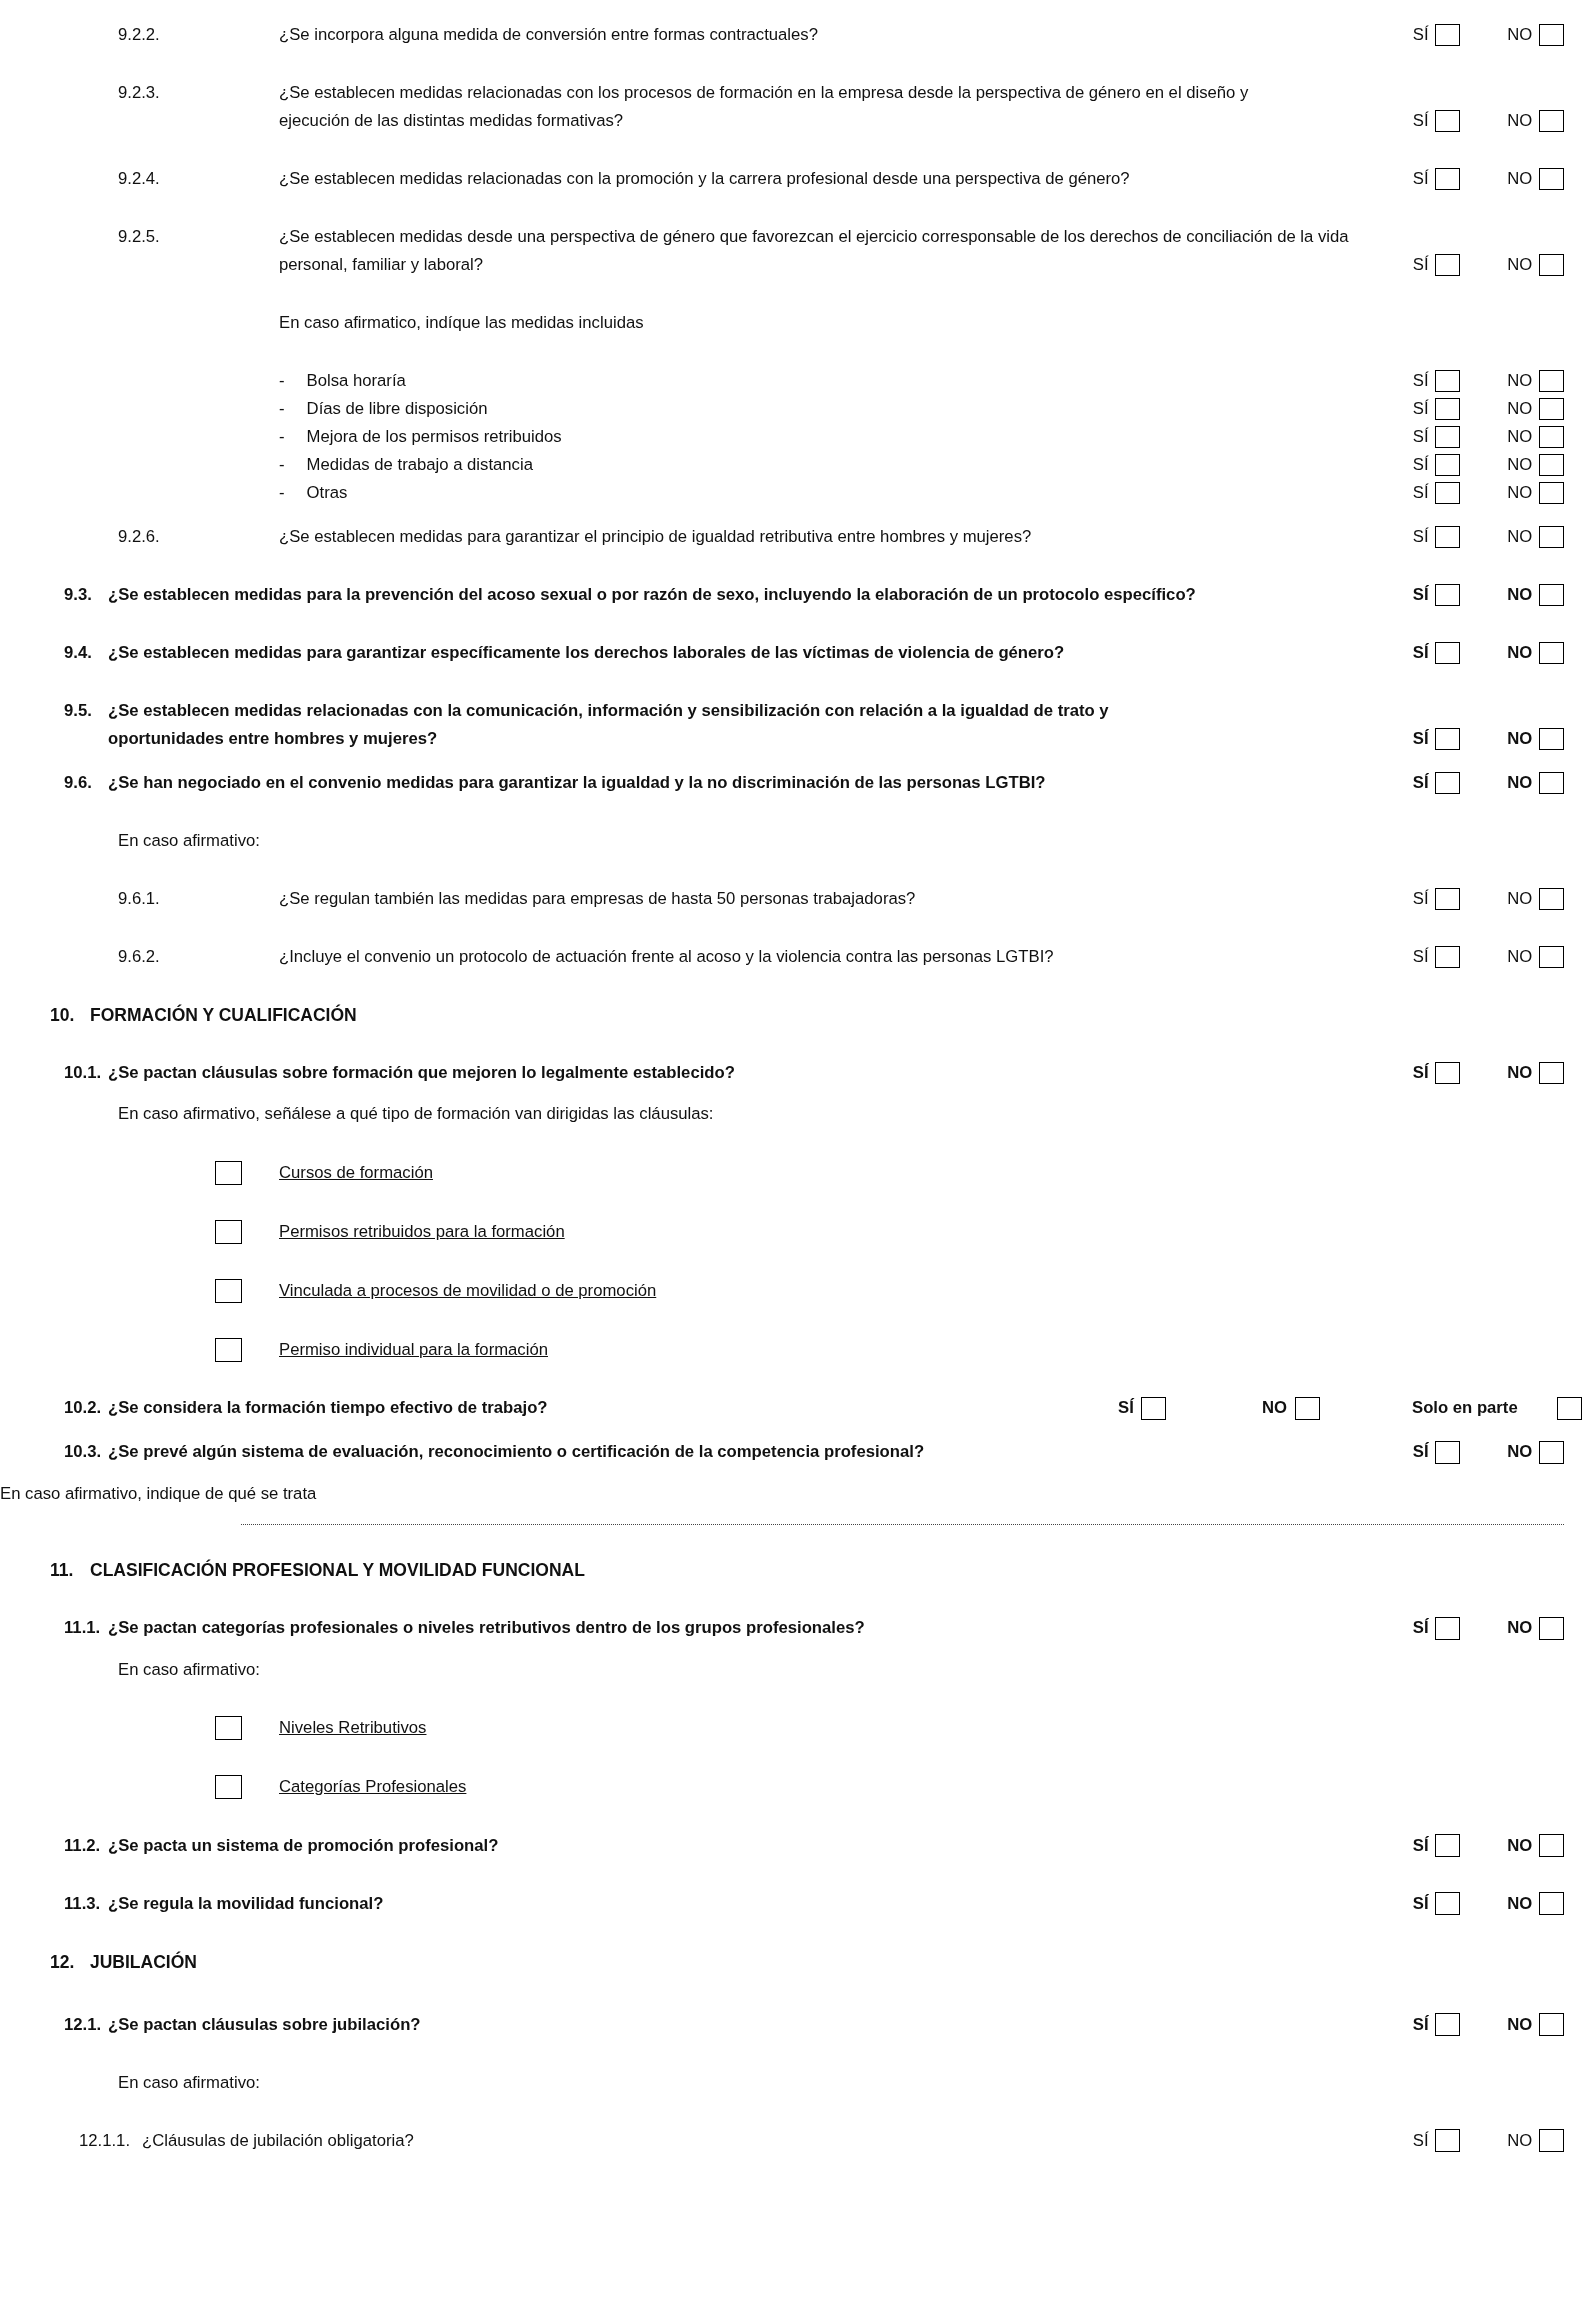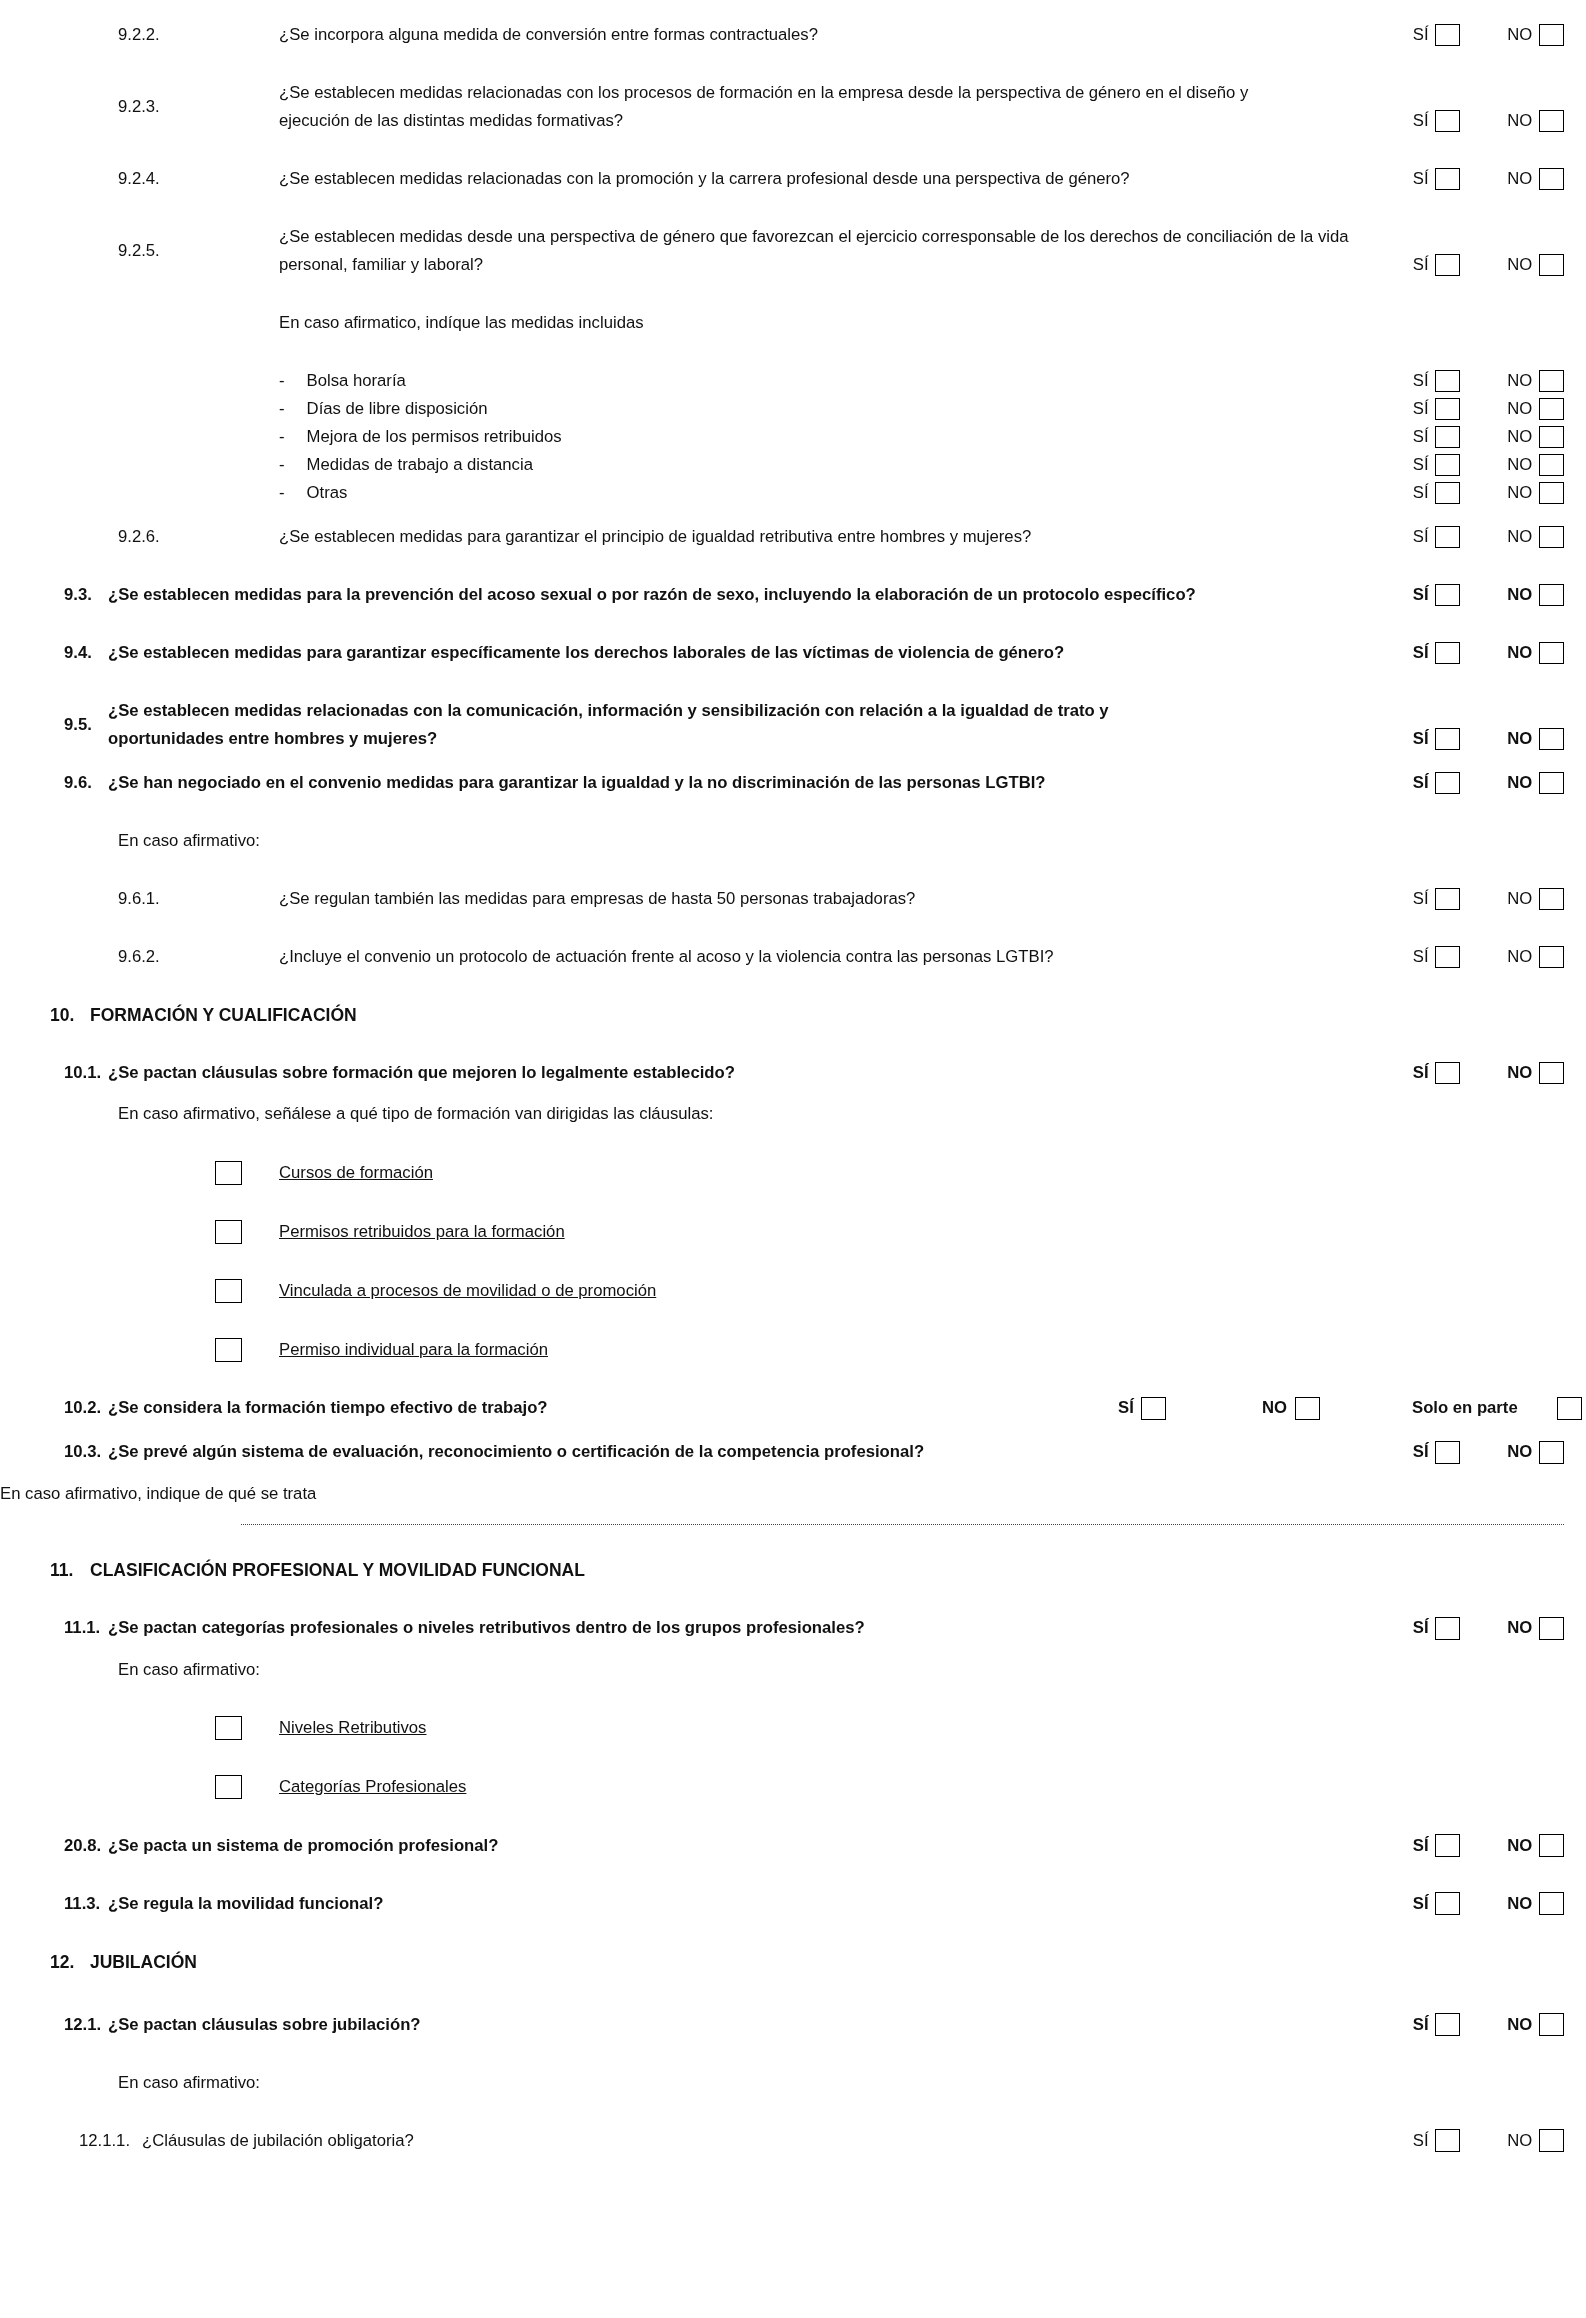--- a/index.html
+++ b/index.html
@@ -10,21 +10,21 @@
   }
   #form-body > .row:first-child{margin-top:0;}
   .row{position:relative;margin-top:30px;}
   
   .sp-none{margin-top:0;}
   .sp-close{margin-top:13.4px;}
   .sp-medium{margin-top:16px;}
   .sp-wide{margin-top:35px;}
 
   
-  .q{display:flex;align-items:center;}
+  .q{display:flex;align-items:flex-start;}
   .num{flex:0 0 auto;}
   .l3{padding-left:118px;} .l3 .num{width:161px;}
   .l2{padding-left:64px;font-weight:bold;}  .l2 .num{width:44px;}
   .l4{padding-left:79px;} .l4 .num{width:63px;}
   .qtext{flex:0 1 auto;}
   .qline{white-space:nowrap;}
 
   
   .answers{position:absolute;right:22px;bottom:0;height:28px;display:flex;align-items:center;}
   .ans-label{margin-right:6.7px;}
@@ -334,21 +334,21 @@
       <div class="row note n2 sp-close"><span>En caso afirmativo:</span></div>
       <div class="row check-row">
         <span class="cbox big"></span>
         <span class="check-label">Niveles Retributivos</span>
       </div>
       <div class="row check-row">
         <span class="cbox big"></span>
         <span class="check-label">Categorías Profesionales</span>
       </div>
       <div class="row q l2">
-        <span class="num">20.8.</span>
+        <span class="num">11.2.</span>
         <div class="qtext">
           <div class="qline">¿Se pacta un sistema de promoción profesional?</div>
         </div>
         <div class="answers">
           <span class="ans-label">SÍ</span>
           <span class="cbox"></span>
           <span class="ans-label gap">NO</span>
           <span class="cbox"></span>
         </div>
       </div>

